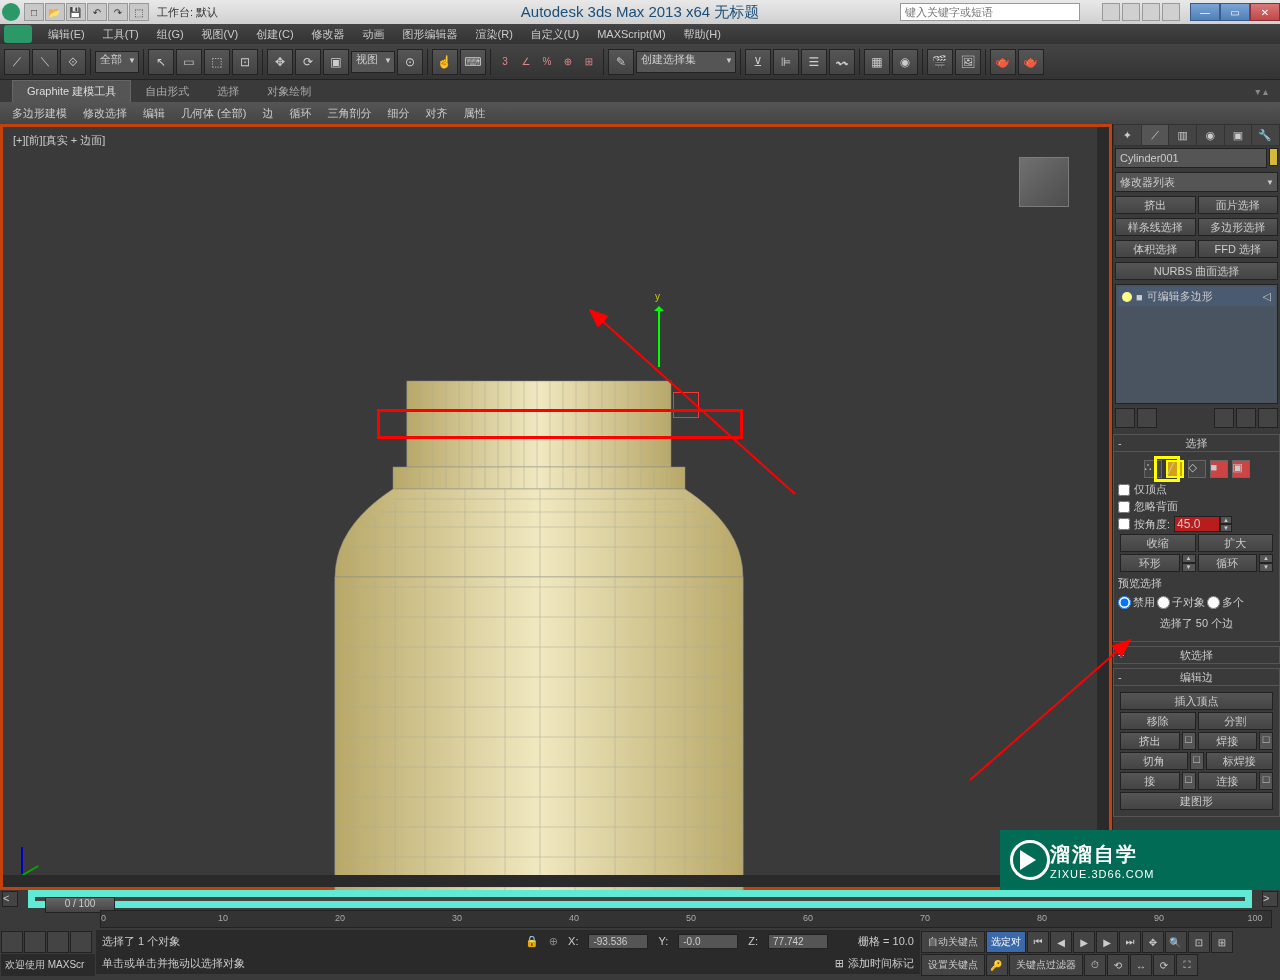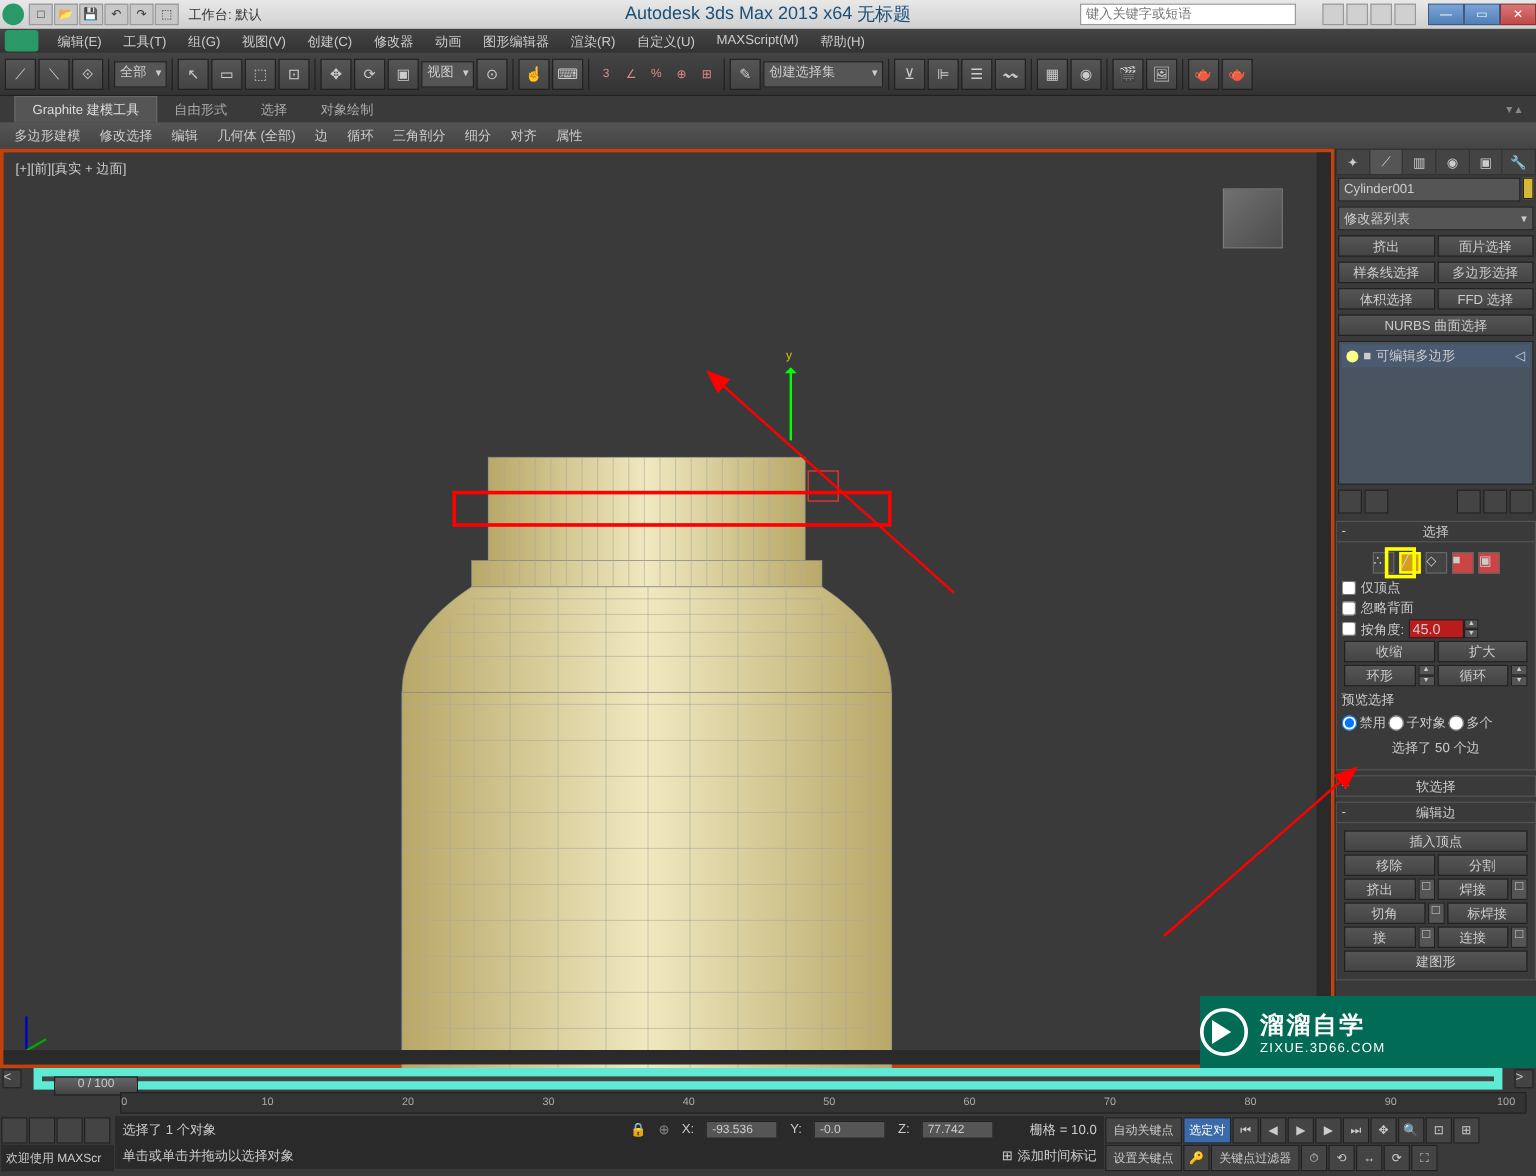--- a/index.html
+++ b/index.html
@@ -110,21 +110,21 @@
 .timeline-area .status-line1 { height: 22px; background: #2a2a2a; display: flex; align-items: center; font-size: 11px; color: #ccc; padding: 0 6px; gap: 10px; }
 .timeline-area .status-line1 .field { background: #555; border: 1px solid #222; padding: 1px 4px; font-size: 10px; width: 60px; }
 .timeline-area .status-line2 { height: 22px; background: #2a2a2a; display: flex; align-items: center; font-size: 11px; color: #ccc; padding: 0 6px; }
 .timeline-area .right-controls { width: 360px; display: flex; flex-direction: column; gap: 1px; padding: 1px; }
 .timeline-area .rc-row { display: flex; gap: 1px; height: 22px; }
 .timeline-area .rc-btn { width: 22px; height: 22px; background: #444; border: 1px solid #222; display: flex; align-items: center; justify-content: center; font-size: 10px; }
 .timeline-area .rc-label { background: #444; border: 1px solid #222; font-size: 10px; padding: 3px 6px; }
 .timeline-area .rc-active { background: #3a6aaa; color: #fff; padding: 3px 4px; border: 1px solid #222; font-size: 10px; }
 
 
-.watermark { position: absolute; bottom: 90px; right: 0; width: 280px; height: 60px; background: #026b55; display: flex; align-items: center; padding: 0 0; gap: 10px; }
+.watermark { position: absolute; bottom: 90px; right: 0; width: 280px; height: 60px; background: #026b55; display: flex; align-items: center; padding: 0 10px; }
 .watermark .play-circle { width: 40px; height: 40px; border: 3px solid #fff; border-radius: 50%; display: flex; align-items: center; justify-content: center; }
 .watermark .play-circle::after { content: ""; border: 10px solid transparent; border-left: 16px solid #fff; margin-left: 6px; }
 .watermark .wm-text { color: #fff; }
 .watermark .wm-text .wm-t1 { font-size: 20px; font-weight: bold; letter-spacing: 2px; }
 .watermark .wm-text .wm-t2 { font-size: 11px; letter-spacing: 1px; }
 
 
 .annotation-svg { position: absolute; top: 0; left: 0; pointer-events: none; z-index: 100; }
 </style>
 </head>

